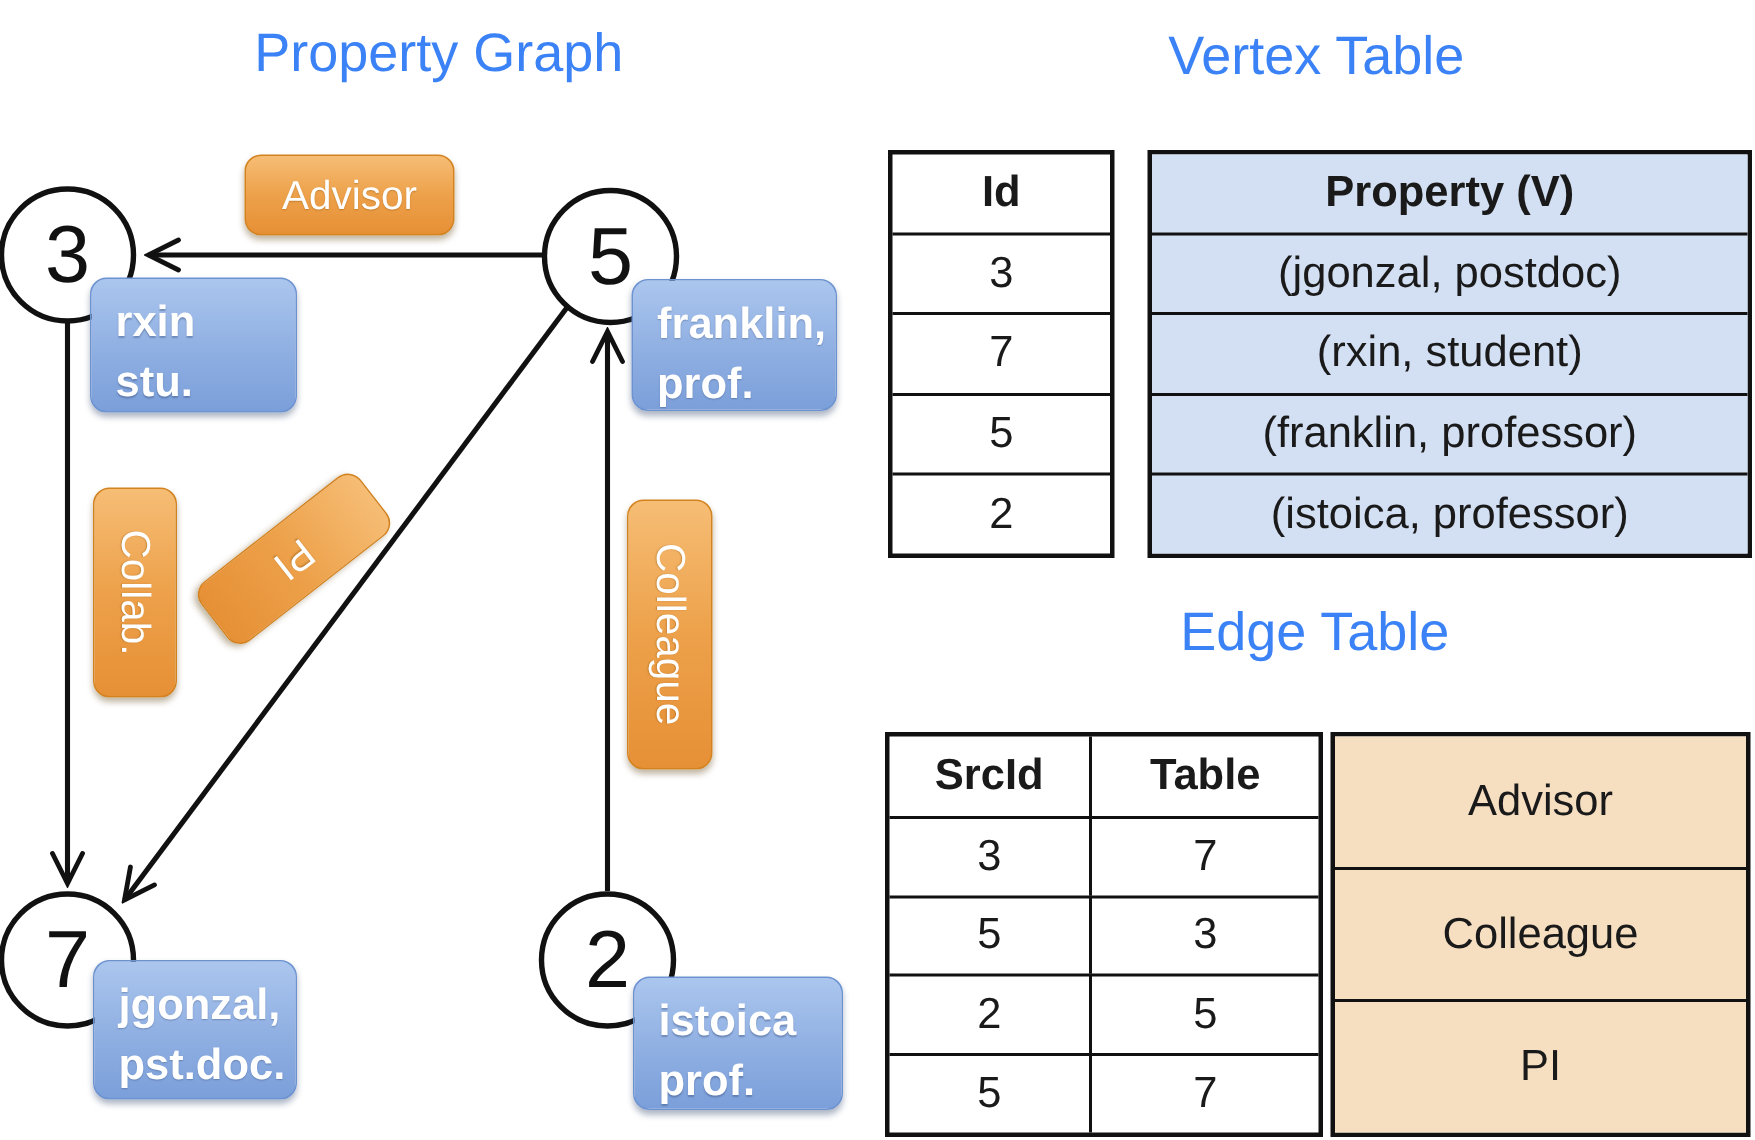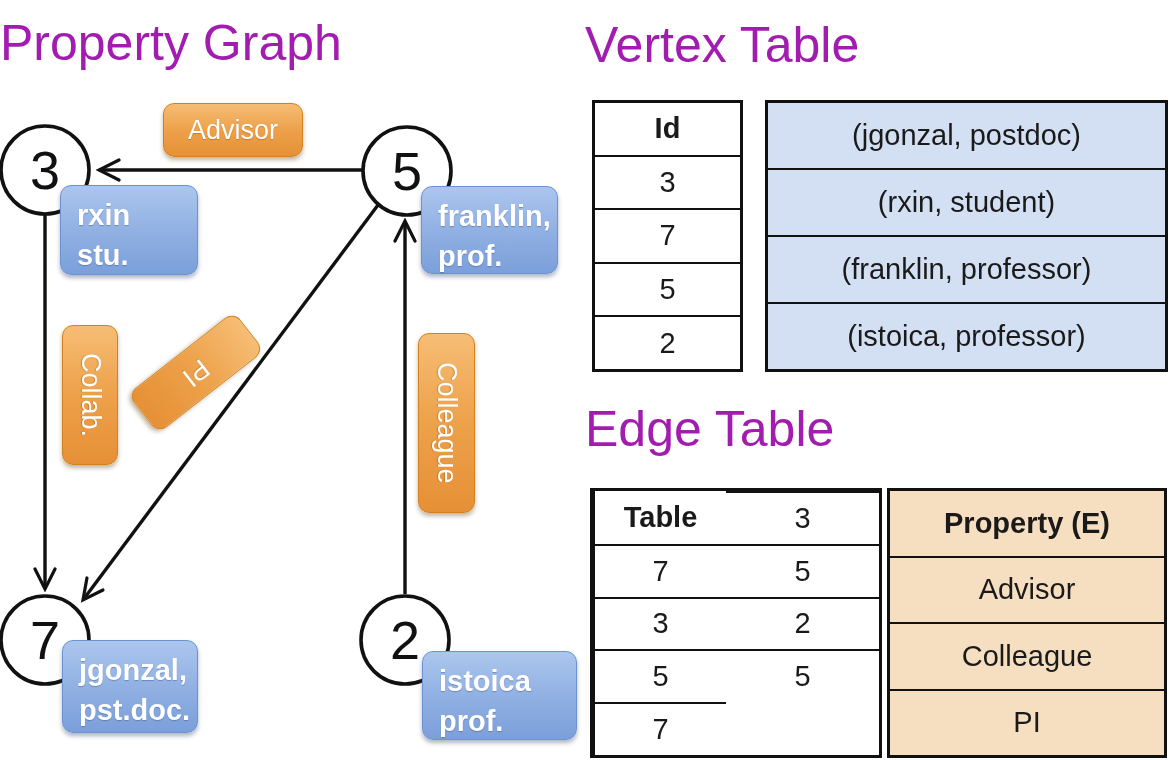--- a/index.html
+++ b/index.html
@@ -4,21 +4,21 @@
 <style>
   html,body{margin:0;padding:0;}
   body{
     width:1170px;height:760px;position:relative;background:#ffffff;
     font-family:"Liberation Sans", sans-serif;color:#1a1a1a;overflow:hidden;
   }
   .abs{position:absolute;box-sizing:border-box;}
 
   
   .big-title{
-    font-size:50px;font-weight:400;color:#a21caf;
+    text-align:center;font-size:36px;font-weight:400;color:#3b82f6;
     letter-spacing:0px;white-space:nowrap;
   }
 
   
   #graph-svg{position:absolute;left:0;top:0;z-index:0;}
 
   .vertex-num{
     z-index:2;text-align:center;font-size:54px;font-weight:400;color:#111;
   }
 
@@ -100,54 +100,55 @@
   <span>stu.</span>
 </div>
 <div class="abs vbox" style="left:421px;top:186px;width:137px;height:88px;">
   <span>franklin,</span><br>
   <span>prof.</span>
 </div>
 <div class="abs vbox" style="left:62px;top:616px;width:136px;height:93px;margin-top:24px;">
   <span>jgonzal,</span><br>
   <span>pst.doc.</span>
 </div>
-<div class="abs vbox" style="left:422px;top:651px;width:155px;height:89px;">
+<div class="abs vbox" style="left:422px;top:651px;width:140px;height:89px;">
   <span>istoica</span><br>
   <span>prof.</span>
 </div>
 
 <div class="abs big-title" style="left:585px;top:16px;width:585px;">Vertex Table</div>
 
 <div class="abs tcol" style="left:592px;top:100px;width:151px;height:272px;">
   <div class="trow hdr">Id</div>
   <div class="trow">3</div>
   <div class="trow">7</div>
   <div class="trow">5</div>
   <div class="trow">2</div>
 </div>
 
 <div class="abs tcol" style="left:765px;top:100px;width:403px;height:272px;">
+  <div class="trow hdr bg-blue">Property (V)</div>
   <div class="trow bg-blue">(jgonzal, postdoc)</div>
   <div class="trow bg-blue">(rxin, student)</div>
   <div class="trow bg-blue">(franklin, professor)</div>
   <div class="trow bg-blue">(istoica, professor)</div>
 </div>
 
 <div class="abs big-title" style="left:585px;top:400px;width:583px;">Edge Table</div>
 
 <div class="abs tcol twocol" style="left:590px;top:488px;width:292px;height:270px;display:grid;grid-template-rows:repeat(5,1fr);grid-template-columns:133px 1fr;">
+  <div class="tcell hdr">SrcId</div>
   <div class="tcell hdr rsep">Table</div>
   <div class="tcell">3</div>
   <div class="tcell rsep">7</div>
   <div class="tcell">5</div>
   <div class="tcell rsep">3</div>
   <div class="tcell">2</div>
   <div class="tcell rsep">5</div>
   <div class="tcell">5</div>
   <div class="tcell rsep">7</div>
 </div>
 
 <div class="abs tcol" style="left:887px;top:488px;width:280px;height:270px;">
-  <div class="trow hdr bg-tan">Property (E)</div>
   <div class="trow bg-tan">Advisor</div>
   <div class="trow bg-tan">Colleague</div>
   <div class="trow bg-tan">PI</div>
 </div>
 
 </body></html>

